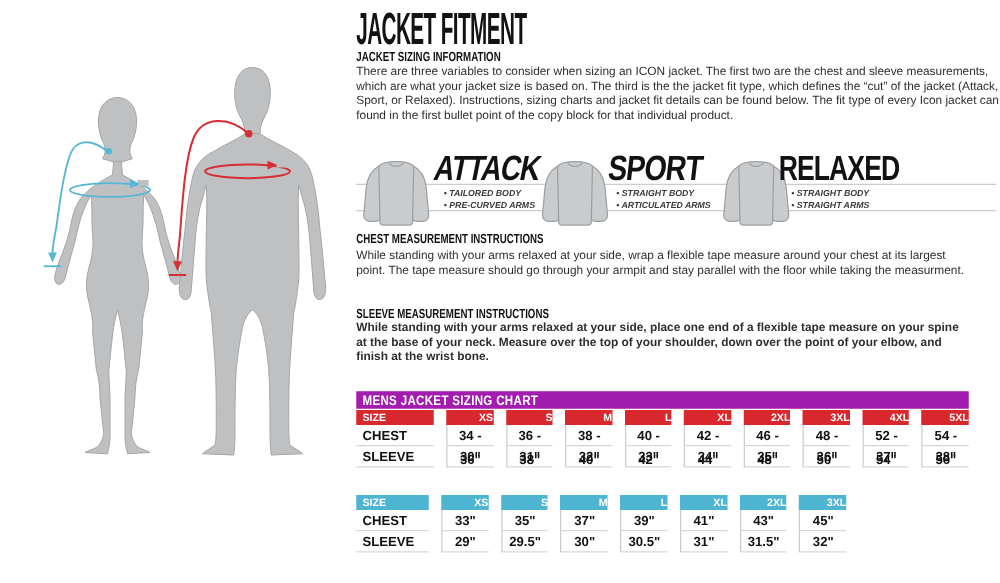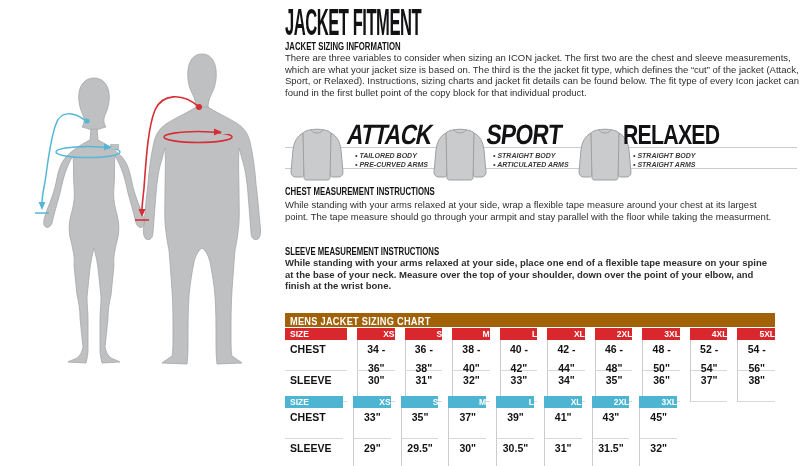--- a/index.html
+++ b/index.html
@@ -48,32 +48,32 @@
   .fit-bullets li::before { content:"• "; }
 
   .jk1 { left:0px; }   .hd1 { left:60px; }  .bl1 { left:70px; }
   .jk2 { left:143px; } .hd2 { left:200px; } .bl2 { left:208px; }
   .jk3 { left:288px; } .hd3 { left:338px; } .bl3 { left:348px; }
 
   
   .sizing-table { position:absolute; left:0; }
   .sizing-table.mens   { top:313px; width:490px; }
   .sizing-table.womens { top:395px; width:392px; }
-  .table-bar { height:14px; background:#a16207; color:#ffffff; line-height:14px; padding-left:5px; }
+  .table-bar { height:14px; background:#a21caf; color:#ffffff; line-height:14px; padding-left:5px; }
   .table-bar span { display:inline-block; font-size:11px; font-weight:bold; letter-spacing:0.3px;
                     transform:scaleX(0.84); transform-origin:left center; white-space:nowrap; }
   .grid { display:grid; column-gap:10px; }
   .cols-10 { grid-template-columns:62px repeat(9,1fr); }
   .cols-8  { grid-template-columns:58px repeat(7,1fr); }
   .hcell { margin-top:1px; height:12px; line-height:12px; color:#fff;
            font-size:8.5px; font-weight:bold; text-align:right; }
   .mens   .hcell { background:#d9272e; }
   .womens .hcell { background:#4db4d2; }
   .hcell.lbl { text-align:left; padding-left:5px; }
-  .dcell { height:31px; line-height:19px; font-size:10.5px; font-weight:bold; color:#121214;
+  .dcell { height:17px; line-height:19px; font-size:10.5px; font-weight:bold; color:#121214;
            text-align:center; border-bottom:1px solid #d8d8d8; }
   .dcell.lbl { text-align:left; padding-left:5px; }
   .dcell.sep { border-left:1px solid #cccccc; }
 </style>
 </head>
 <body>
 
 <div class="page">
 
   <svg class="figures-svg" viewBox="0 0 280 466">

